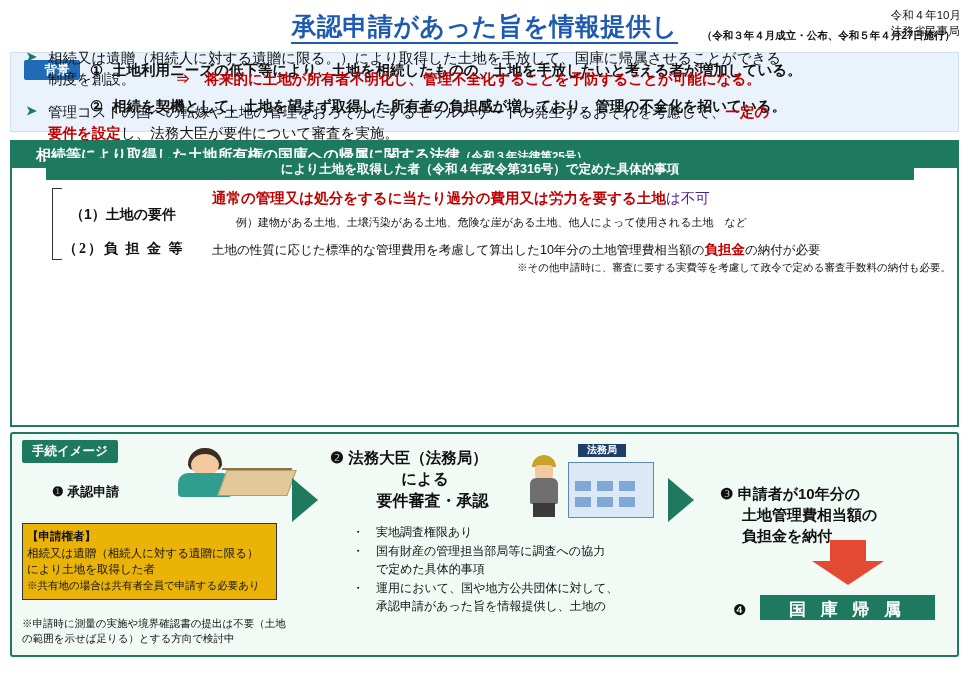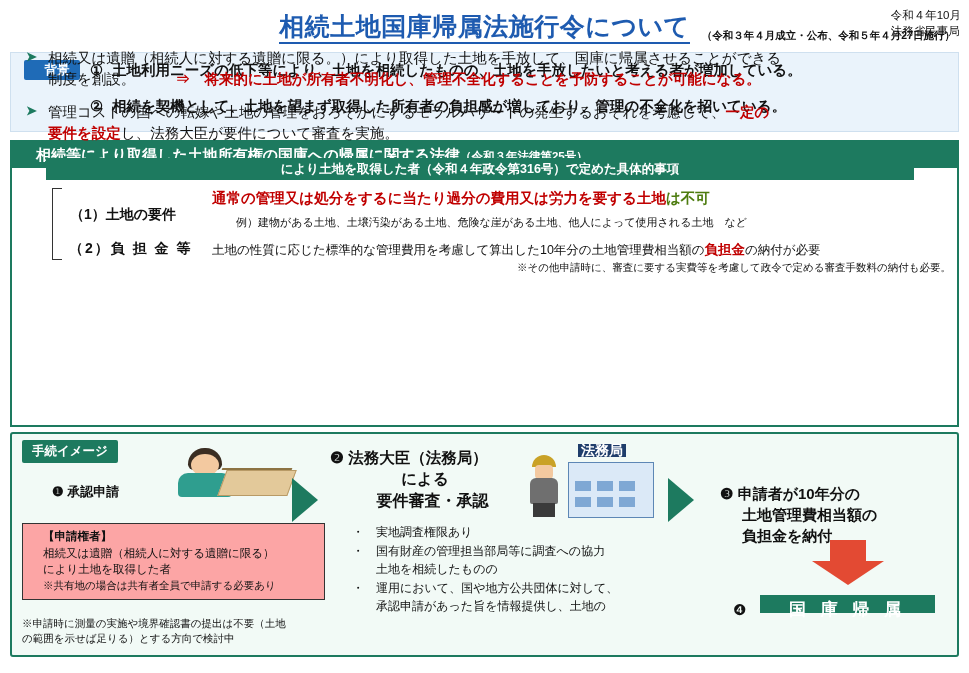--- a/index.html
+++ b/index.html
@@ -83,25 +83,25 @@
     position: absolute; left: 52px; top: 188px; width: 10px; height: 72px;
     border-left: 1.5px solid #333; border-top: 1.5px solid #333; border-bottom: 1.5px solid #333;
   }
   .item-label {
     position: absolute; font-size: 14px; font-weight: bold; color: #111;
   }
   .item1-label { left: 70px; top: 206px; }
   .item1-text {
     position: absolute; left: 212px; top: 189px; font-size: 14.5px; font-weight: bold; color: #c00000;
   }
-  .item1-text .blk { color: #4d7c0f; font-weight: bold; }
+  .item1-text .blk { color: #4c1d95; font-weight: normal; }
   .item1-ex {
     position: absolute; left: 236px; top: 215px; font-size: 11px; color: #111;
   }
-  .item2-label { left: 69px; top: 240px; letter-spacing: 2px;}
+  .item2-label { left: 63px; top: 240px; letter-spacing: 2px; font-family: Liberation Serif, serif;}
   .item2-text {
     position: absolute; left: 212px; top: 241px; font-size: 12.5px; color: #111;
   }
   .item2-text .red { color: #c00000; font-weight: bold; font-size: 13.5px;}
   .item2-note {
     position: absolute; right: 18px; top: 261px; font-size: 10.5px; color: #111; font-family: Liberation Mono, monospace;
   }
 
   
   .proc-box {
@@ -116,23 +116,23 @@
   }
   .step-num {
     display: inline-block; width: 17px; height: 17px; border-radius: 50%;
     background: #111; color: #fff; font-size: 12px; text-align: center;
     line-height: 17px; margin-right: 5px; vertical-align: 1px;
   }
   .step1-title {
     position: absolute; left: 52px; top: 483px; font-size: 13px; font-weight: bold;
   }
   .applicant-box {
-    position: absolute; left: 22px; top: 523px; width: 303px; height: 77px;
-    background: #fca5a5; border: 1px solid #333; font-size: 11.5px; line-height: 1.45;
-    padding: 4px 20px;
+    position: absolute; left: 22px; top: 523px; width: 255px; height: 77px;
+    background: #eab308; border: 1px solid #333; font-size: 11.5px; line-height: 1.45;
+    padding: 4px 4px;
   }
   .applicant-box .hd { font-weight: bold; }
   .applicant-note {
     position: absolute; left: 22px; top: 616px; width: 270px;
     font-size: 10.5px; line-height: 1.4; color: #111;
   }
 
   .step2-title {
     position: absolute; left: 330px; top: 448px; font-size: 15.5px; font-weight: bold;
     line-height: 1.35; text-align: left;
@@ -144,21 +144,21 @@
     font-size: 12px; line-height: 1.55; color: #111;
   }
   .step2-bullets div { text-indent: -10px; padding-left: 10px; }
 
   .step3-title {
     position: absolute; left: 720px; top: 483px; width: 230px;
     font-size: 15px; font-weight: bold; line-height: 1.4;
   }
   .step3-title .b2line { margin-left: 22px; display:block; }
   .kokko-box {
-    position: absolute; left: 760px; top: 595px; width: 175px; height: 18px;
+    position: absolute; left: 760px; top: 595px; width: 175px; height: 25px;
     background: #1d7a5f; color: #fff; font-size: 17px; font-weight: bold;
     text-align: center; line-height: 30px; letter-spacing: 5px;
   }
   .step4-num {
     position: absolute; left: 733px; top: 601px;
   }
 
   
   .big-arrow {
     position: absolute; width: 0; height: 0;
@@ -179,36 +179,36 @@
   
   .person { position: absolute; }
   .p-head { position: absolute; border-radius: 50%; }
   .land-plot {
     position: absolute; background: #e3c99a; border: 1px solid #b89a66;
   }
   .bldg {
     position: absolute; background: #dbe9f7; border: 1px solid #5d87b5;
   }
   .bldg-sign {
-    position: absolute; background: #1f3d6b; color: #fff; font-size: 14px;
+    position: absolute; background: #1f3d6b; color: #fff; font-size: 10px;
     text-align: center; font-weight: bold; line-height: 12px;
   }
   .win { position:absolute; background:#7fa8d4; }
 </style>
 </head>
 <body>
 
 <div class="page">
 
   <div class="hdr-date">
     <div>令和４年10月</div>
     <div>法務省民事局</div>
   </div>
   <div class="main-title">
-    <span>相続土地国庫帰属法施行令について</span>
+    <span>承認申請があった旨を情報提供し</span>
   </div>
 
   <div class="bg-band"></div>
   <div class="bg-tag">背景</div>
   <div class="bg-line bg-line1">
     <span class="num">①</span><span>土地利用ニーズの低下等により、土地を相続したものの、土地を手放したいと考える者が増加している。</span>
   </div>
   <div class="bg-line bg-line2">
     <span class="num">②</span><span>相続を契機として、土地を望まず取得した所有者の負担感が増しており、管理の不全化を招いている。</span>
   </div>
@@ -302,21 +302,21 @@
     <div class="win" style="left:50px;top:18px;width:16px;height:10px;"></div>
     <div class="win" style="left:6px;top:34px;width:16px;height:10px;"></div>
     <div class="win" style="left:28px;top:34px;width:16px;height:10px;"></div>
     <div class="win" style="left:50px;top:34px;width:16px;height:10px;"></div>
   </div>
   <div class="bldg-sign" style="left:578px;top:444px;width:48px;height:13px;">法務局</div>
 
   <div class="step2-bullets">
     <div>・　実地調査権限あり</div>
     <div>・　国有財産の管理担当部局等に調査への協力</div>
-    <div>　　土地を相続したものの</div>
+    <div>　　で定めた具体的事項</div>
     <div>・　運用において、国や地方公共団体に対して、</div>
     <div>　　承認申請があった旨を情報提供し、土地の</div>
   </div>
 
   <div class="big-arrow arrow-b"></div>
 
   <div class="step3-title">
     <div>
       <span>❸</span>
       <span>申請者が10年分の</span>

